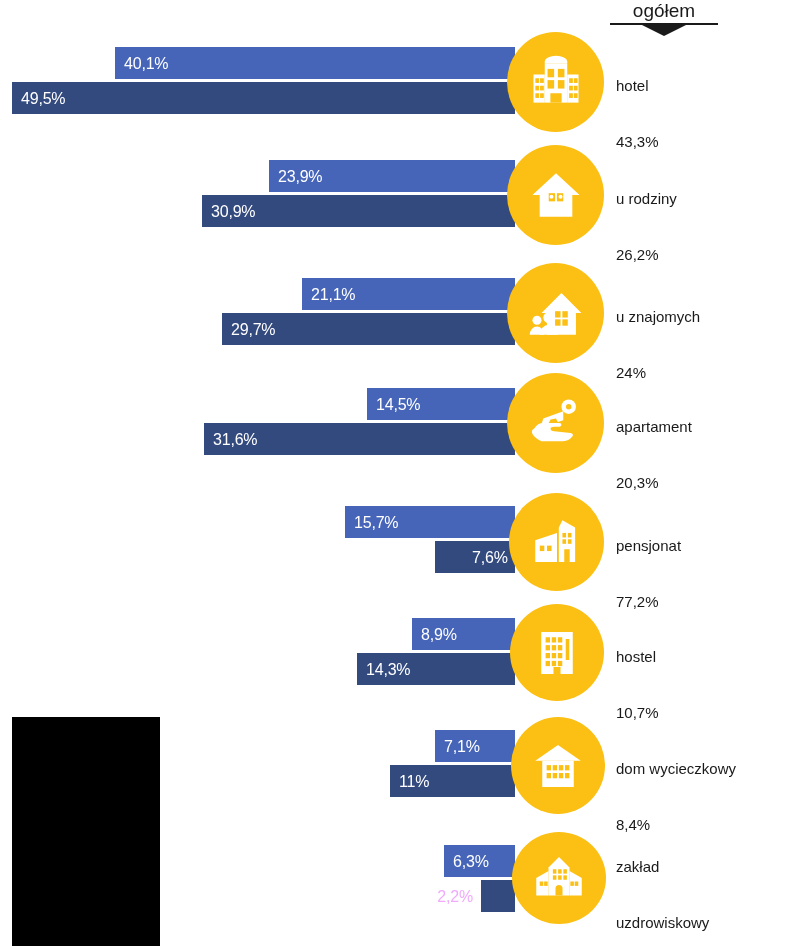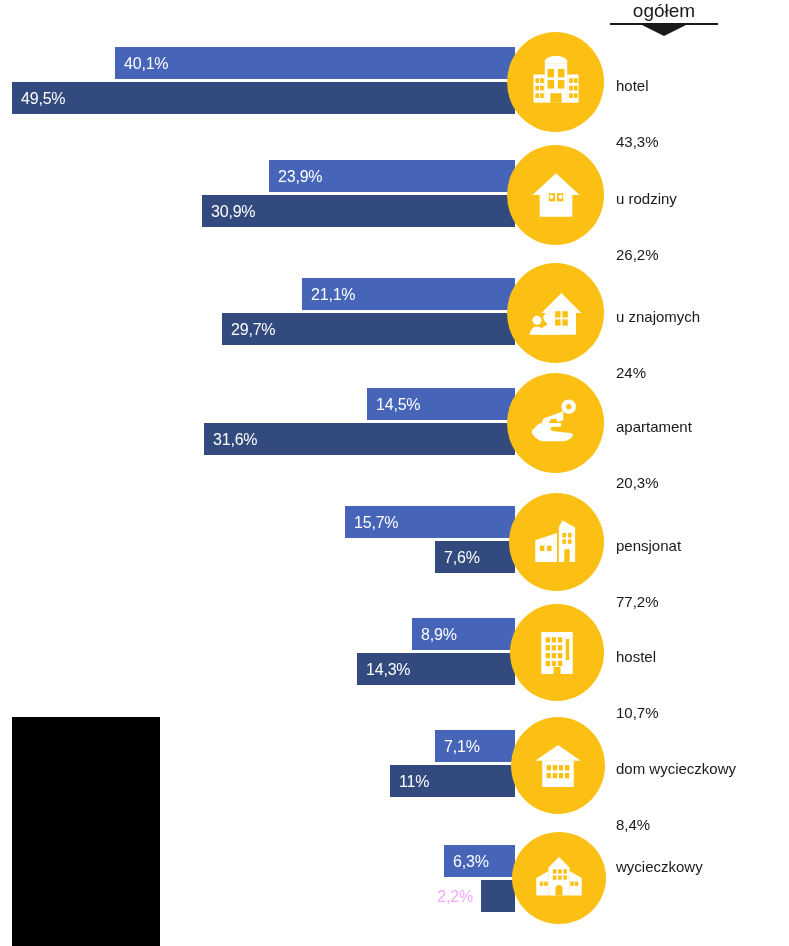--- a/index.html
+++ b/index.html
@@ -231,21 +231,21 @@
       <span class="cat">apartament</span>
       <span class="val">20,3%</span>
     </div>
   </div>
 
   <div class="row" style="top:506px;">
     <div class="bars">
       <div class="bar light" style="left:333px;top:0px;width:170px;">
         <span class="bar-label">15,7%</span>
       </div>
-      <div class="bar dark" style="left:423px;top:35px;width:80px;">
+      <div class="bar dark" style="left:423px;top:35px;width:80px;padding-left:28px;">
         <span class="bar-label">7,6%</span>
       </div>
     </div>
     <div class="bubble" style="left:497px;top:-13px;width:95px;height:98px;">
       <svg width="58" height="58" viewBox="0 0 64 64">
         <g fill="#ffffff">
           <path d="M38 8 L52 16 V54 H34 V16 Z"></path>
           <path d="M8 30 L32 22 V54 H8 Z"></path>
         </g>
         <g fill="#fbc013">
@@ -361,20 +361,21 @@
             <rect x="37" y="27" width="4" height="5"></rect>
           <rect x="10" y="34" width="4" height="5"></rect>
             <rect x="15" y="34" width="4" height="5"></rect>
           <rect x="45" y="34" width="4" height="5"></rect>
             <rect x="50" y="34" width="4" height="5"></rect>
           <path d="M28 50 v-8 a4 4 0 0 1 8 0 v8 z"></path>
         </g>
       </svg>
     </div>
     <div class="rlabel" style="top:-20px;">
-      <span class="cat">wycieczkowy</span>
+      <span class="cat">zakład</span>
+      <span class="cat">uzdrowiskowy</span>
       
     </div>
   </div>
 
   <div class="mask-block"></div>
 
 </div>
 
 </body></html>

